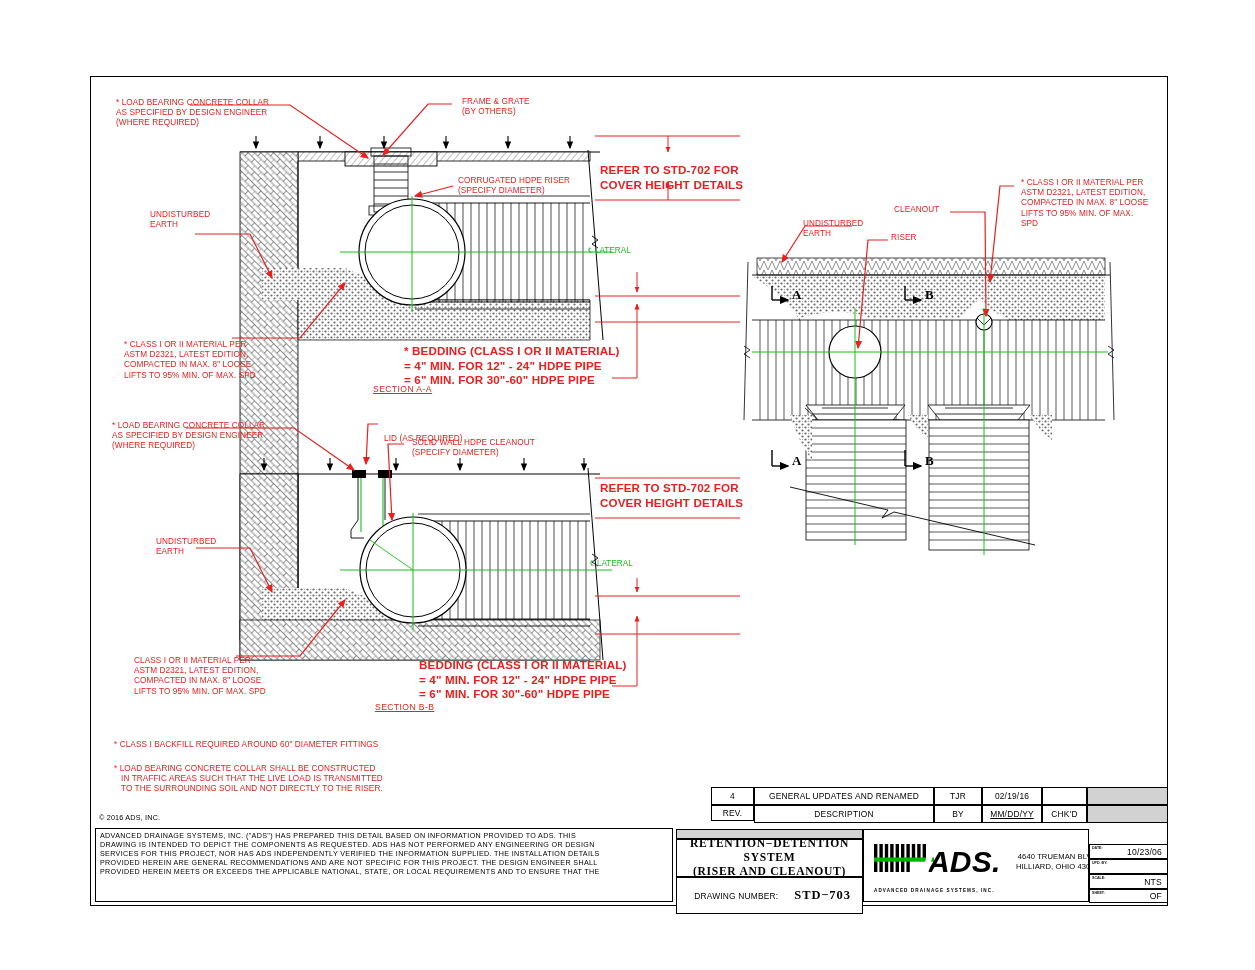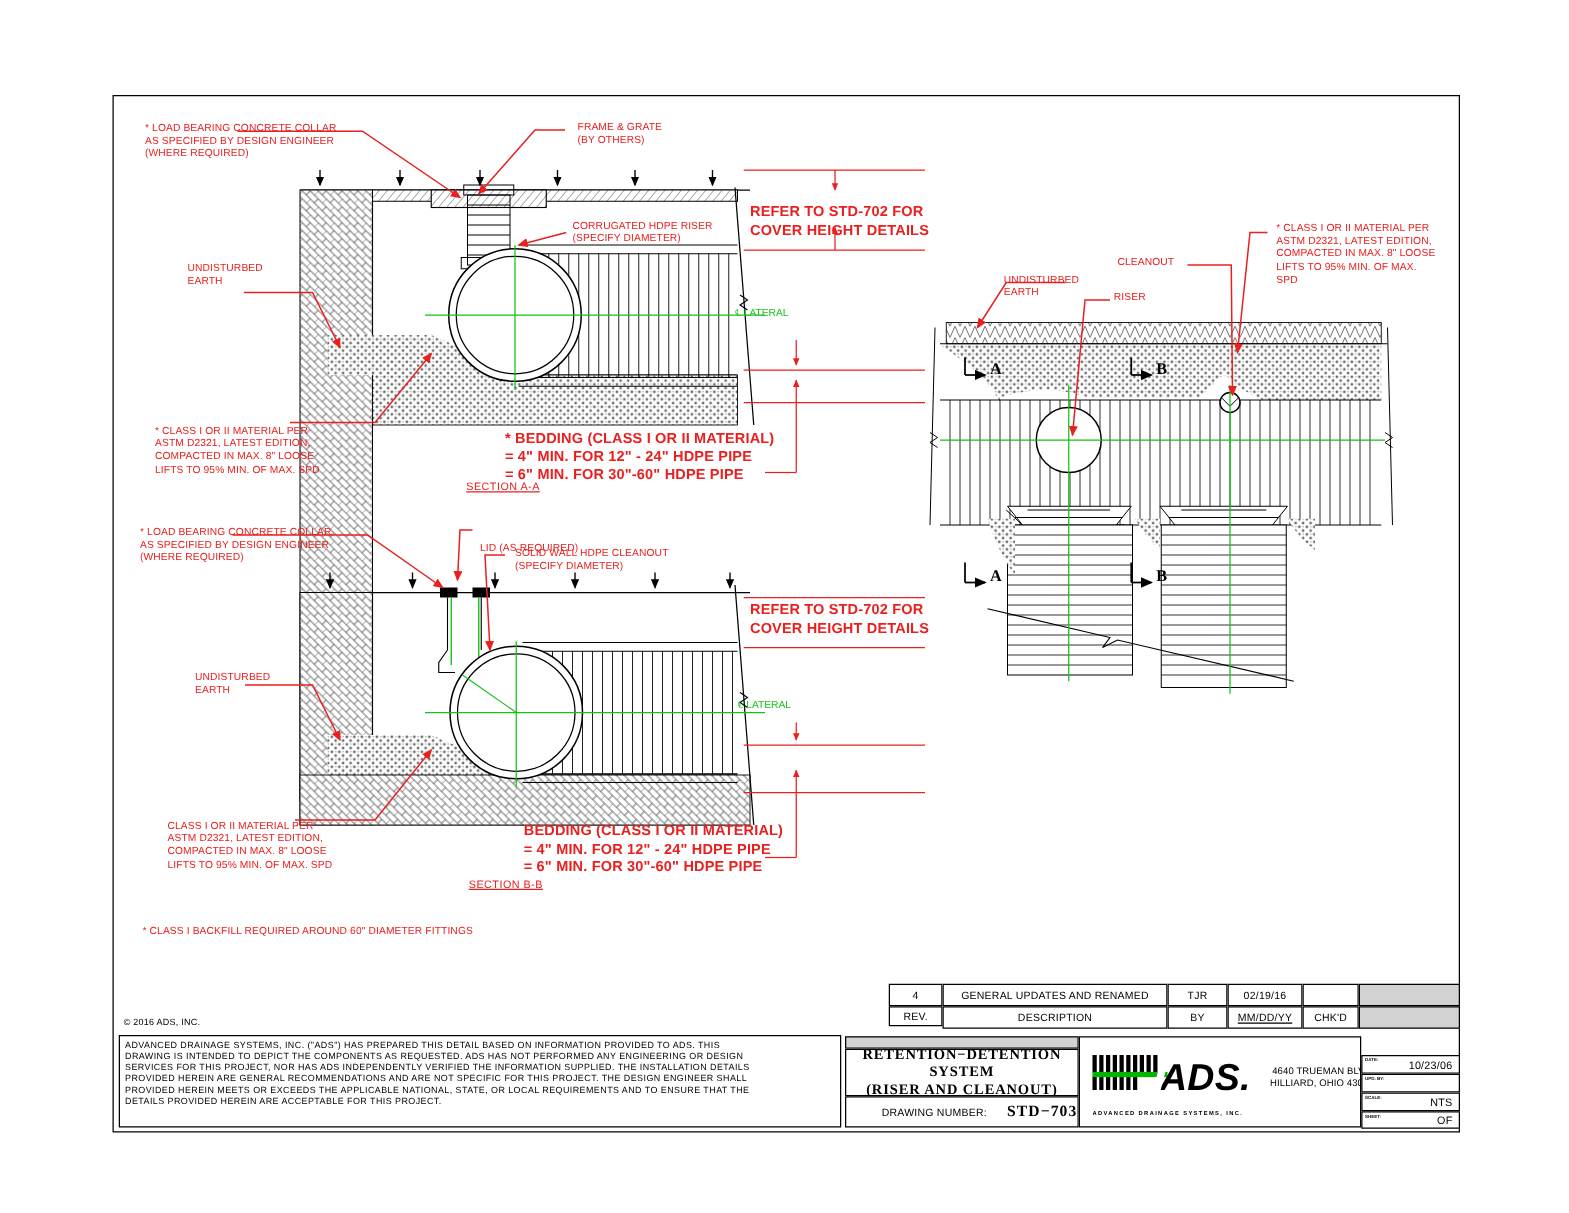--- a/index.html
+++ b/index.html
@@ -428,20 +428,23 @@
 ASTM D2321, LATEST EDITION,
 COMPACTED IN MAX. 8" LOOSE
 LIFTS TO 95% MIN. OF MAX.
 SPD</div>
   <div class="blklbl" style="left:792px; top:287px;">A</div>
   <div class="blklbl" style="left:925px; top:287px;">B</div>
   <div class="blklbl" style="left:792px; top:453px;">A</div>
   <div class="blklbl" style="left:925px; top:453px;">B</div>
 
   <div class="note" style="left:114px; top:740px;">* CLASS I BACKFILL REQUIRED AROUND 60" DIAMETER FITTINGS</div>
+  <div class="note" style="left:114px; top:764px;">* LOAD BEARING CONCRETE COLLAR SHALL BE CONSTRUCTED
+   IN TRAFFIC AREAS SUCH THAT THE LIVE LOAD IS TRANSMITTED
+   TO THE SURROUNDING SOIL AND NOT DIRECTLY TO THE RISER.</div>
 
   <div class="copyright" style="left:99px; top:813px;">© 2016 ADS, INC.</div>
 
   <div id="tb">
     <div class="cell" style="left:711px; top:787px; width:43px; height:18px;">4</div>
     <div class="cell" style="left:754px; top:787px; width:180px; height:18px;">GENERAL UPDATES AND RENAMED</div>
     <div class="cell" style="left:934px; top:787px; width:48px; height:18px;">TJR</div>
     <div class="cell" style="left:982px; top:787px; width:60px; height:18px;">02/19/16</div>
     <div class="cell" style="left:1042px; top:787px; width:45px; height:18px;"></div>
     <div class="cell gray" style="left:1087px; top:787px; width:81px; height:18px;"></div>
@@ -451,21 +454,21 @@
     <div class="cell" style="left:934px; top:805px; width:48px; height:18px;">BY</div>
     <div class="cell" style="left:982px; top:805px; width:60px; height:18px;text-decoration:underline;">MM/DD/YY</div>
     <div class="cell" style="left:1042px; top:805px; width:45px; height:18px;">CHK'D</div>
     <div class="cell gray" style="left:1087px; top:805px; width:81px; height:18px;"></div>
 
     <div class="cell gray" style="left:676px; top:829px; width:187px; height:10px;"></div>
     <div class="cell" style="left:676px; top:839px; width:187px; height:38px; flex-direction:column;">
       <div class="dwg-title">RETENTION−DETENTION SYSTEM</div>
       <div class="dwg-title">(RISER AND CLEANOUT)</div>
     </div>
-    <div class="cell" style="left:676px; top:877px; width:187px; height:25px; justify-content:flex-end; padding-left:6px; gap:16px;">
+    <div class="cell" style="left:676px; top:877px; width:187px; height:37px; justify-content:center; padding-left:6px; gap:16px;">
       <span style="font-size:8.4px;">DRAWING NUMBER:</span>
       <span class="dwg-num-val">STD−703</span>
     </div>
 
     <div class="cell" style="left:863px; top:829px; width:226px; height:73px; justify-content:flex-start;">
       <svg class="adslogo" style="left:8px; top:10px;" width="132" height="44" viewBox="0 0 132 44">
         <g fill="#000">
           <rect x="2" y="4" width="3.4" height="14"></rect>
             <rect x="7.4" y="4" width="3.4" height="14"></rect>
           <rect x="12.8" y="4" width="3.4" height="14"></rect>
@@ -509,16 +512,15 @@
       <span class="tiny-lbl">SHEET:</span>
     OF</div>
   </div>
 
   <div class="legal" style="left:95px; top:828px; width:578px; height:74px;">
     <div>ADVANCED DRAINAGE SYSTEMS, INC. ("ADS") HAS PREPARED THIS DETAIL BASED ON INFORMATION PROVIDED TO ADS.  THIS</div>
     <div>DRAWING IS INTENDED TO DEPICT THE COMPONENTS AS REQUESTED.  ADS HAS NOT PERFORMED ANY ENGINEERING OR DESIGN</div>
     <div>SERVICES FOR THIS PROJECT, NOR HAS ADS INDEPENDENTLY VERIFIED THE INFORMATION SUPPLIED.   THE INSTALLATION DETAILS</div>
     <div>PROVIDED HEREIN ARE GENERAL RECOMMENDATIONS AND ARE NOT SPECIFIC FOR THIS PROJECT.  THE DESIGN ENGINEER SHALL</div>
     <div>PROVIDED HEREIN MEETS OR EXCEEDS THE APPLICABLE NATIONAL, STATE, OR LOCAL REQUIREMENTS AND TO ENSURE THAT THE</div>
-    <div>DETAILS PROVIDED HEREIN ARE ACCEPTABLE FOR THIS PROJECT.</div>
   </div>
 
 </div>
 
 </body></html>

